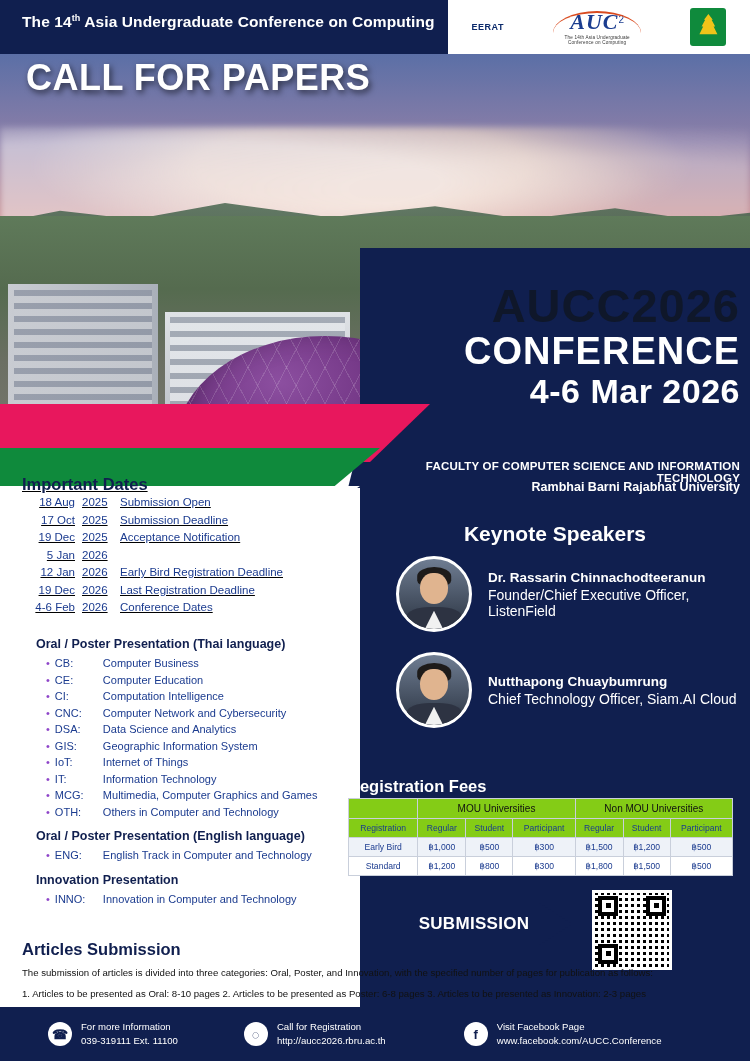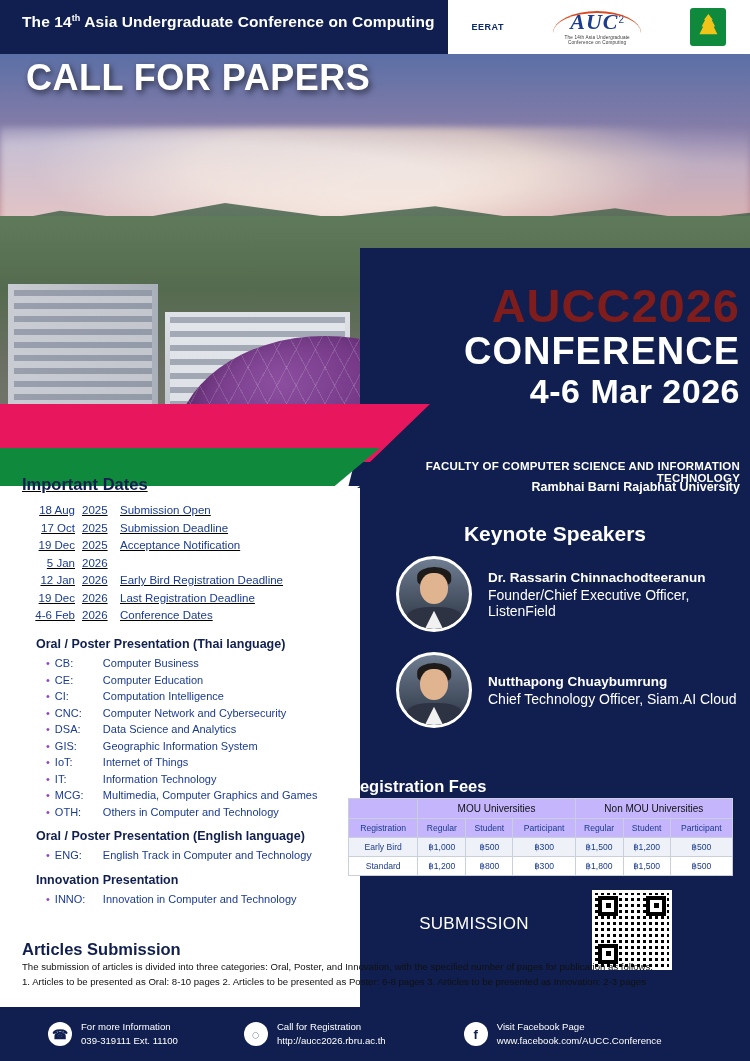--- a/index.html
+++ b/index.html
@@ -102,21 +102,21 @@
   .navy-panel {
     position:absolute; left:360px; top:248px; width:390px; height:813px;
     background:#101f4f;
   }
   .navy-wedge {
     position:absolute; left:348px; top:248px; width:60px; height:240px;
     background:#101f4f;
     clip-path: polygon(100% 0, 100% 100%, 0 100%);
   }
   .aucc-title {
-    position:absolute; left:400px; top:278px; width:340px; color:#7f1d1d;
+    position:absolute; left:400px; top:278px; width:340px; color:#0f172a;
     font-weight:900; font-size:47px; letter-spacing:1px; text-align:right;
   }
   .aucc-conf {
     position:absolute; left:400px; top:330px; width:340px; color:#fff;
     font-weight:900; font-size:38px; letter-spacing:1px; text-align:right;
   }
   .aucc-date {
     position:absolute; left:400px; top:372px; width:340px; color:#fff;
     font-weight:900; font-size:34px; letter-spacing:.5px; text-align:right;
   }
@@ -144,35 +144,35 @@
     position:absolute; left:0; top:486px; width:400px; height:42px;
     background:#fff;
     clip-path: polygon(0 0, 360px 0, 300px 42px, 0 42px);
   }
 
   
   .sec-head {
     font-size: 16.5px; font-weight: bold; color:#101f4f;
   }
   .important-dates { position:absolute; left:22px; top:475px; width:330px;text-decoration:underline; }
-  .dates-list { margin-top:8px; }
+  .dates-list { }
   .date-row { display:flex; font-size:11.5px; color:#1b3b8f; line-height:17.5px; }
   .date-row .d { width:60px; text-align:right; padding-right:7px; }
   .date-row .y { width:38px; }
   .date-row .t { flex:1; }
 
   .themes { position:absolute; left:22px; top:628px; width:340px; }
   .themes-sub { font-size:12.5px; font-weight:bold; color:#101f4f; margin:9px 0 4px 14px; }
   .theme-item { display:flex; font-size:11px; color:#1b3b8f; line-height:16.5px; margin-left:24px;}
   .theme-item .bullet { color:#8e44c9; margin-right:5px; }
   .theme-item .code { width:48px; }
   .theme-item .desc { flex:1; }
 
   .articles { position:absolute; left:22px; top:940px; width:712px; }
-  .articles-body { font-size:9.6px; color:#111; line-height:15px; }
+  .articles-body { font-size:9.6px; color:#111; margin-top:6px; line-height:15px; }
 
   
   .keynote-title {
     position:absolute; left:360px; top:522px; width:390px; text-align:center;
     color:#fff; font-size:21px; font-weight:bold;
   }
   .speaker { position:absolute; width:390px; left:360px; display:flex; align-items:center; }
   .speaker.s1 { top:556px; }
   .speaker.s2 { top:652px; }
   .headshot {
@@ -195,33 +195,33 @@
 
   
   .reg-title {
     position:absolute; left:348px; top:777px; color:#fff; font-size:16.5px; font-weight:bold;
   }
   .reg-table {
     position:absolute; left:348px; top:798px; width:385px;
     background:#fff; border-collapse:collapse; font-size:8.6px; color:#1b3b8f;
   }
   .reg-table th, .reg-table td { border:1px solid #c9cfdb; padding:4px 2px; text-align:center; }
-  .reg-table thead th { background:#c4b5fd; color:#1b3b8f; font-weight:normal; }
+  .reg-table thead th { background:#84cc16; color:#1b3b8f; font-weight:normal; }
   .reg-table .grp { font-size:10px; color:#111; }
   .reg-table tbody tr:nth-child(1) td { background:#eef2f8; }
   .reg-table tbody tr:nth-child(2) td { background:#ffffff; }
   .reg-table td.rowlab { color:#1b3b8f; font-weight:normal; }
 
   
   .submission-arrow {
     position:absolute; left:410px; top:903px; width:165px; height:42px;
   }
   .sub-box { position:absolute; left:0; top:0; width:128px; height:42px; background:#101f4f;
     display:flex; align-items:center; justify-content:center; }
-  .sub-box span { color:#fff; font-size:17px; font-weight:normal; letter-spacing:.3px; }
+  .sub-box span { color:#fff; font-size:17px; font-weight:bold; letter-spacing:.3px; }
   .sub-tri { position:absolute; left:128px; top:-1px; width:0; height:0;
     border-top:22px solid transparent; border-bottom:22px solid transparent; border-left:34px solid #101f4f; }
   .qr {
     position:absolute; left:592px; top:890px; width:80px; height:80px; background:#fff;
     padding:3px;
   }
   .qr-grid { width:100%; height:100%;
     background-image:
       repeating-linear-gradient(90deg,#000 0 3px, #fff 3px 6px),
       repeating-linear-gradient(0deg,#000 0 3px, #fff 3px 6px);

